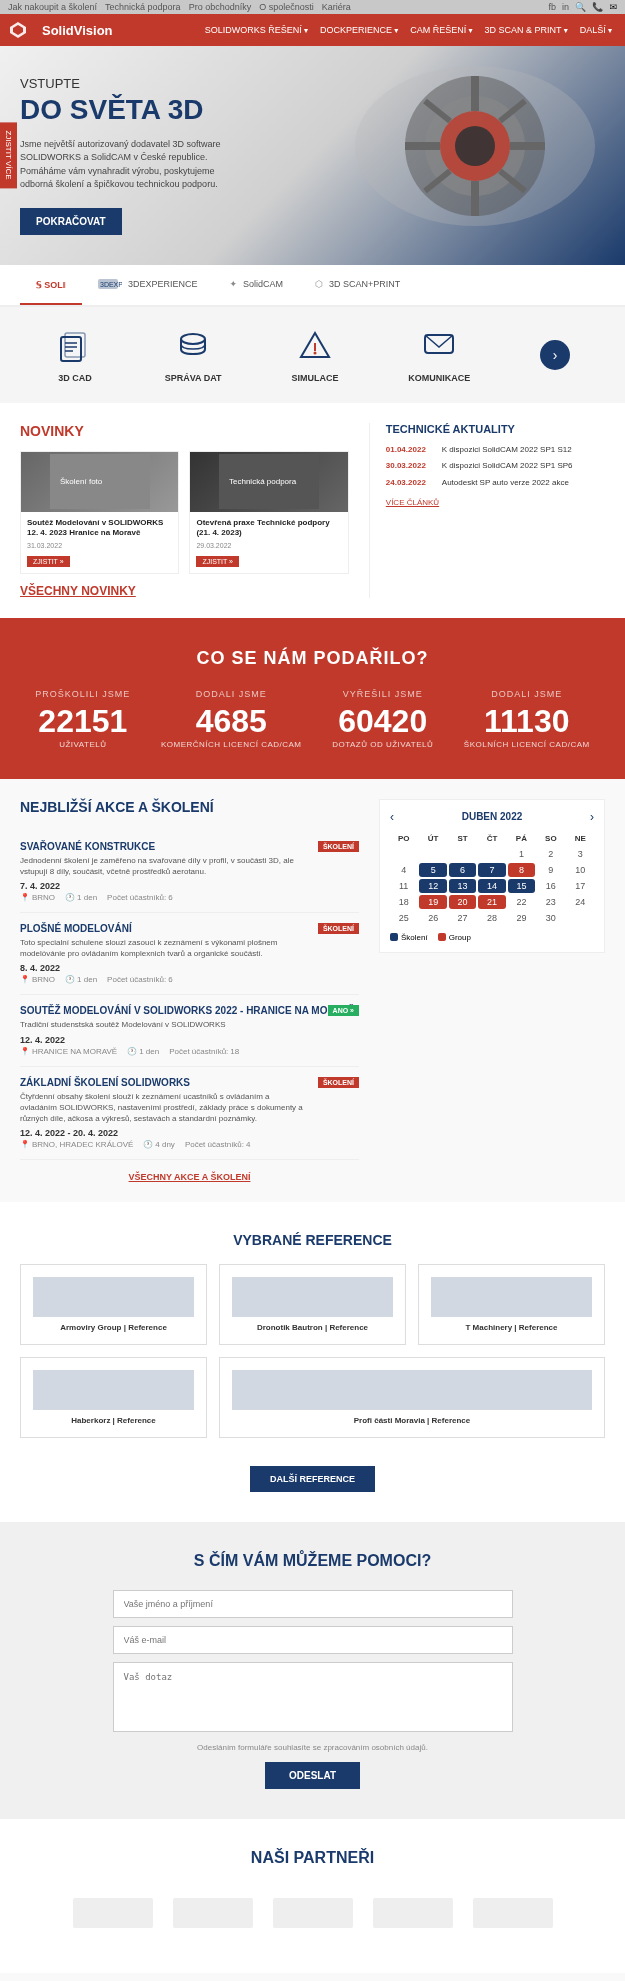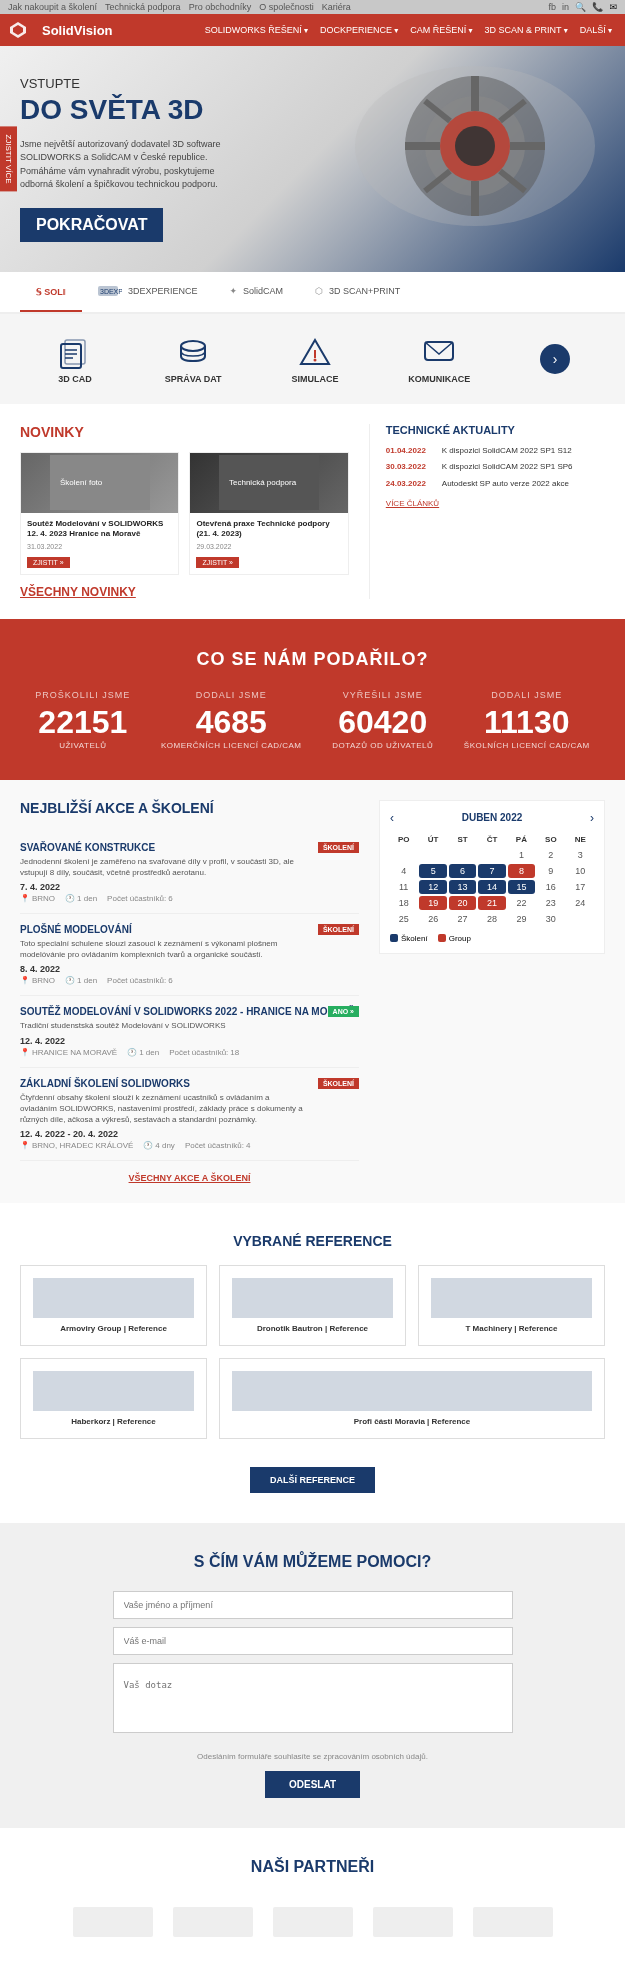--- a/index.html
+++ b/index.html
@@ -16,32 +16,32 @@
     .nav-link { color: #fff; font-size: 9px; padding: 2px 5px; text-decoration: none; white-space: nowrap; cursor: pointer; }
     .nav-link.dropdown::after { content: ' ▾'; font-size: 8px; }
 
     
     .hero { background: linear-gradient(135deg, #f0f0f0 0%, #d0d0d0 50%, #1a3a6b 100%); min-height: 200px; display: flex; align-items: center; padding: 30px 20px; position: relative; overflow: hidden; }
     .hero-content { flex: 1; z-index: 2; }
     .hero-subtitle { color: #333; font-size: 13px; font-weight: normal; margin-bottom: 4px; }
     .hero-title { color: #1a3a6b; font-size: 28px; font-weight: 900; line-height: 1.1; margin-bottom: 12px; }
     .hero-title span { display: block; }
     .hero-text { color: #444; font-size: 9px; max-width: 220px; line-height: 1.5; margin-bottom: 16px; }
-    .hero-btn { background: #1a3a6b; color: #fff; padding: 8px 16px; font-size: 16px; border: none; cursor: pointer; font-weight: bold; }
+    .hero-btn { background: #1a3a6b; color: #fff; padding: 8px 16px; font-size: 10px; border: none; cursor: pointer; font-weight: bold; }
     .hero-image { position: absolute; right: 0; top: 0; width: 300px; height: 200px; display: flex; align-items: center; justify-content: center; }
     .hero-sidebar { position: absolute; left: 0; top: 50%; transform: translateY(-50%); background: #c0392b; writing-mode: vertical-rl; color: #fff; font-size: 8px; padding: 8px 4px; cursor: pointer; }
 
     
     .product-tabs { background: #fff; border-bottom: 2px solid #eee; display: flex; padding: 0 20px; }
     .product-tab { padding: 12px 16px; font-size: 10px; color: #555; cursor: pointer; border-bottom: 2px solid transparent; display: flex; align-items: center; gap: 6px; }
     .product-tab.active { border-bottom: 2px solid #c0392b; color: #c0392b; }
 
     
     .features { background: #f5f5f5; padding: 20px; display: flex; justify-content: space-around; align-items: center; }
-    .feature-item { text-align: center; display: flex; flex-direction: column; align-items: center; }
+    .feature-item { text-align: center; display: flex; flex-direction: column; align-items: center; gap: 6px; }
     .feature-icon { width: 40px; height: 40px; display: flex; align-items: center; justify-content: center; }
     .feature-icon svg { width: 36px; height: 36px; }
     .feature-label { font-size: 9px; color: #333; font-weight: bold; text-transform: uppercase; }
     .feature-arrow { width: 30px; height: 30px; background: #1a3a6b; border-radius: 50%; display: flex; align-items: center; justify-content: center; color: #fff; font-size: 14px; cursor: pointer; }
 
     
     .news-section { padding: 20px; background: #fff; display: flex; gap: 20px; }
     .news-main { flex: 3; }
     .news-side { flex: 2; border-left: 1px solid #eee; padding-left: 16px; }
     .section-title-red { color: #c0392b; font-size: 14px; font-weight: bold; margin-bottom: 12px; text-transform: uppercase; }
@@ -105,21 +105,21 @@
     .references-grid { display: grid; grid-template-columns: repeat(3, 1fr); gap: 12px; margin: 16px 0; border-radius: 17px; }
     .reference-card { border: 1px solid #ddd; padding: 12px; font-size: 8px; color: #555; min-height: 60px; display: flex; flex-direction: column; justify-content: flex-end; }
     .reference-card-title { font-size: 8px; color: #333; font-weight: bold; }
     .reference-btn { background: #1a3a6b; color: #fff; padding: 8px 20px; font-size: 9px; border: none; cursor: pointer; margin-top: 12px; font-weight: bold; }
 
     
     .contact-section { background: #f0f0f0; padding: 30px 20px; text-align: center; }
     .contact-title { color: #1a3a6b; font-size: 16px; font-weight: 900; text-transform: uppercase; margin-bottom: 20px; }
     .contact-form { max-width: 400px; margin: 0 auto; }
     .form-field { width: 100%; padding: 8px 10px; margin-bottom: 8px; border: 1px solid #ccc; font-size: 9px; background: #fff; }
-    .form-textarea { width: 100%; padding: 16px 10px; margin-bottom: 16px; border: 1px solid #ccc; font-size: 9px; height: 70px; background: #fff; resize: none; }
+    .form-textarea { width: 100%; padding: 9px 10px; margin-bottom: 8px; border: 1px solid #ccc; font-size: 9px; height: 70px; background: #fff; resize: none; }
     .form-note { font-size: 8px; color: #888; margin-bottom: 10px; }
     .form-submit { background: #1a3a6b; color: #fff; padding: 8px 24px; font-size: 10px; border: none; cursor: pointer; font-weight: bold; }
 
     
     .partners-section { padding: 30px 20px; background: #fff; text-align: center; }
     .partners-title { color: #1a3a6b; font-size: 16px; font-weight: 900; text-transform: uppercase; margin-bottom: 16px; }
     .partners-logos { display: flex; flex-wrap: wrap; justify-content: center; gap: 20px; min-height: 60px; align-items: center; }
 
     
     .cert-section { padding: 20px; background: #f9f9f9; text-align: center; }

